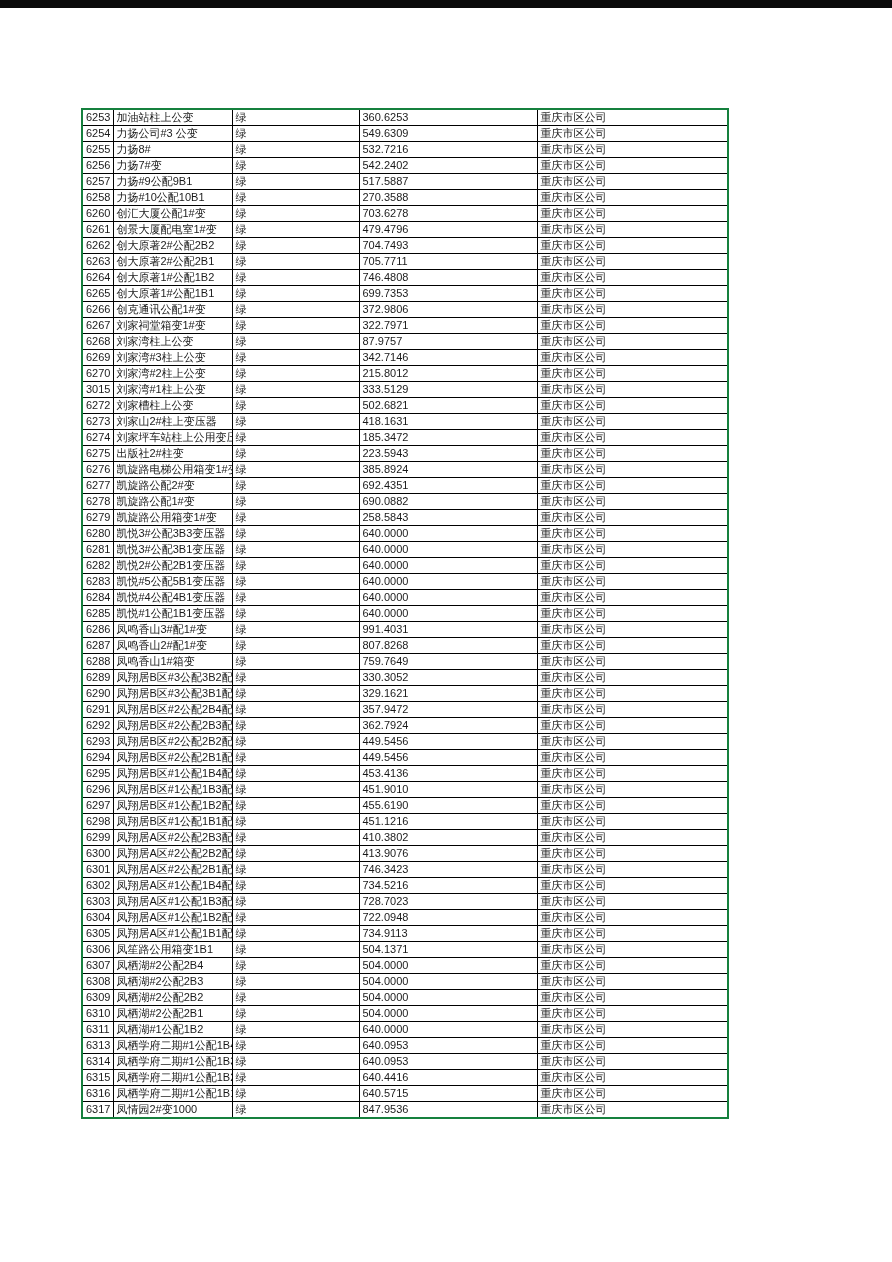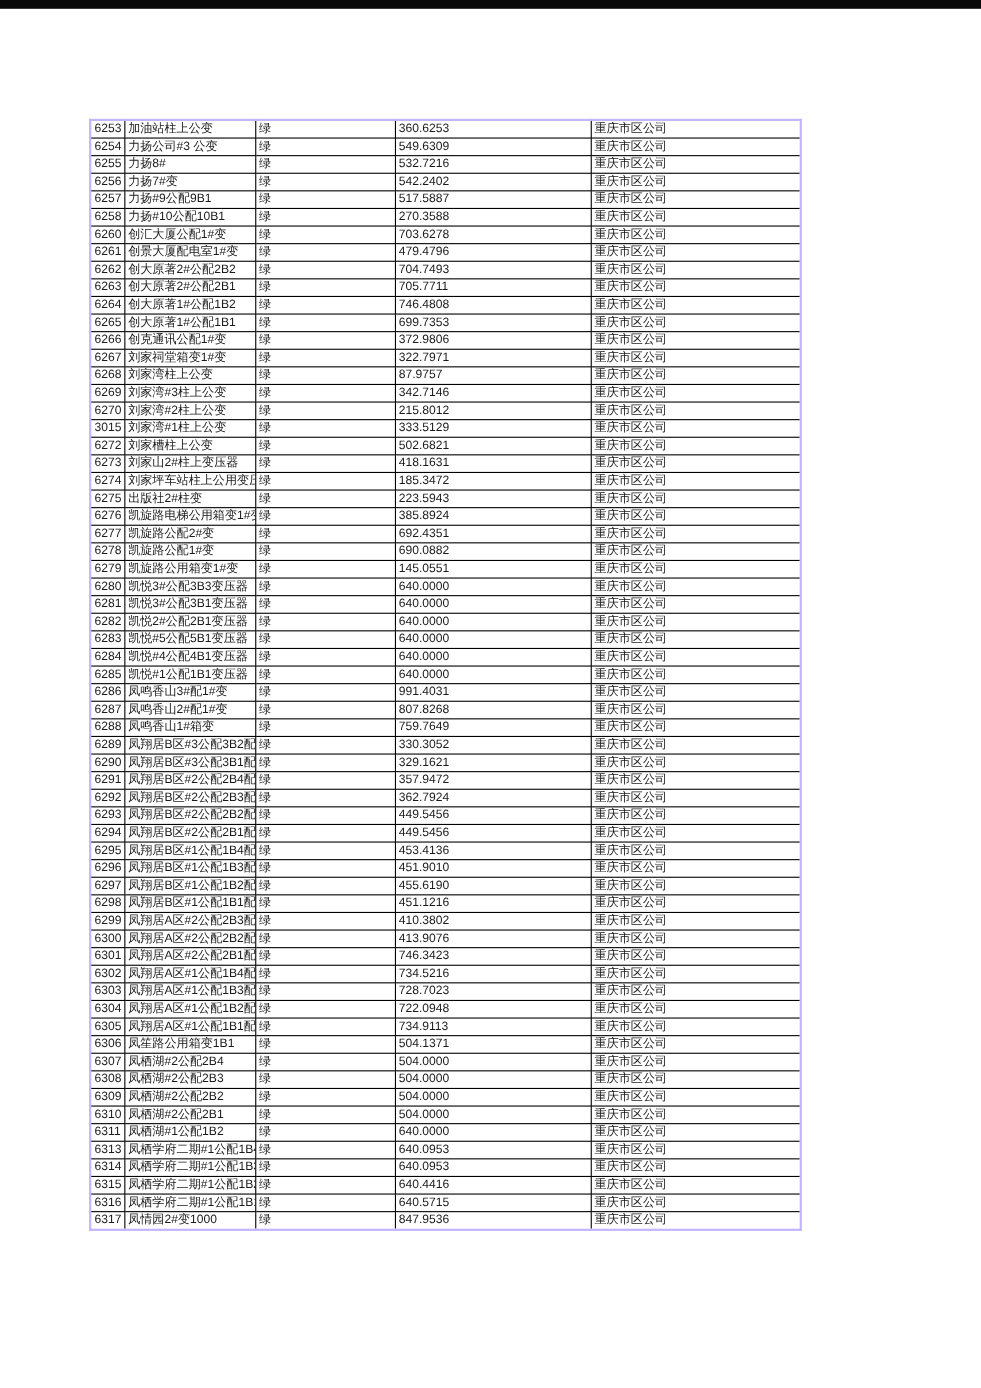--- a/index.html
+++ b/index.html
@@ -22,21 +22,21 @@
     height: 8px;
     background: #0a0a0a;
   }
   table.data-table {
     position: absolute;
     left: 81px;
     top: 108px;
     width: 646px;
     border-collapse: collapse;
     table-layout: fixed;
-    border: 2px solid #c4b5fd;
+    border: 2px solid #15803d;
   }
   table.data-table td {
     border: 1px solid #000000;
     height: 15px;
     line-height: 15px;
     font-size: 11px;
     color: #1a1a1a;
     padding: 0 1px 0 3px;
     white-space: nowrap;
     overflow: hidden;
@@ -235,21 +235,21 @@
       <td class="cell-id">6278</td>
       <td class="cell-name">凯旋路公配1#变</td>
       <td class="cell-status">绿</td>
       <td class="cell-value">690.0882</td>
       <td class="cell-company">重庆市区公司</td>
     </tr>
         <tr>
       <td class="cell-id">6279</td>
       <td class="cell-name">凯旋路公用箱变1#变</td>
       <td class="cell-status">绿</td>
-      <td class="cell-value">145.0551</td>
+      <td class="cell-value">258.5843</td>
       <td class="cell-company">重庆市区公司</td>
     </tr>
         <tr>
       <td class="cell-id">6280</td>
       <td class="cell-name">凯悦3#公配3B3变压器</td>
       <td class="cell-status">绿</td>
       <td class="cell-value">640.0000</td>
       <td class="cell-company">重庆市区公司</td>
     </tr>
         <tr>

